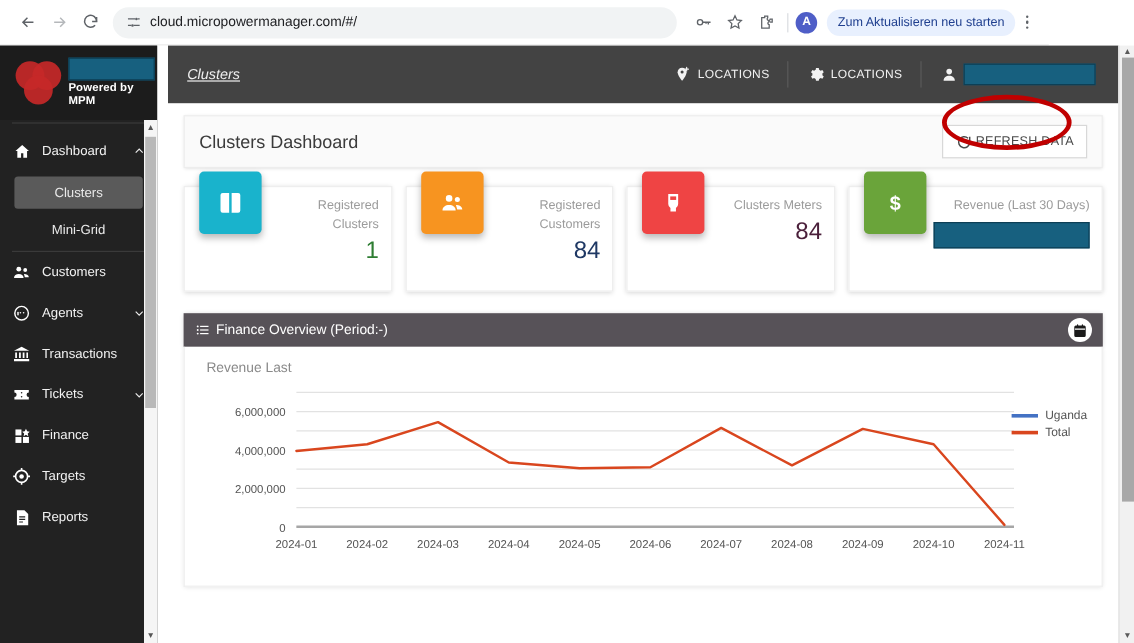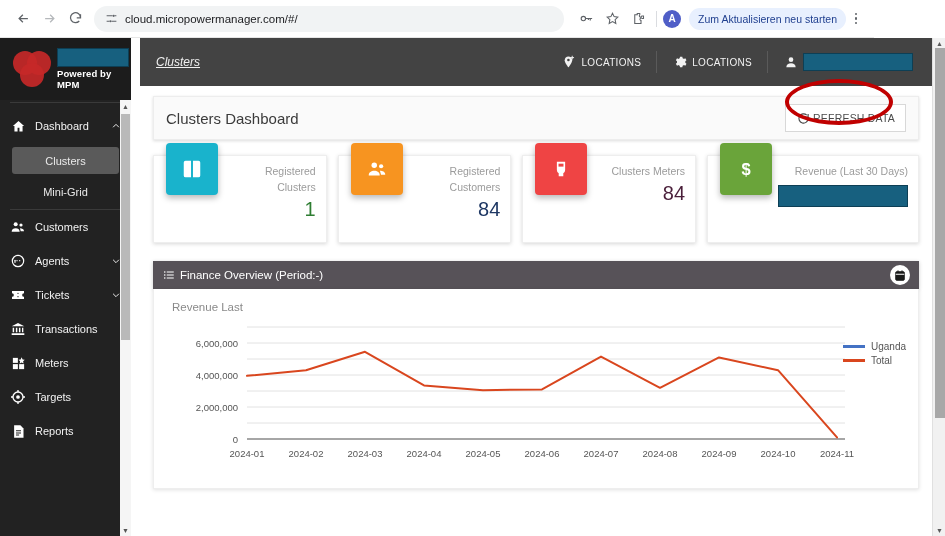--- a/index.html
+++ b/index.html
@@ -291,52 +291,52 @@
           <svg width="10" height="10" viewBox="0 0 24 24" fill="none" stroke="#e8e8e8" stroke-width="2.4">
               <path d="M5 9l7 7 7-7"></path>
             </svg>
         </span>
       </div>
 
 
       <div class="nav-item">
         <span class="nav-ico">
           <svg width="16" height="16" viewBox="0 0 24 24" fill="#fff">
+              <path d="M12 3L2.5 8h19zM4 10h2.2v7H4zm4.8 0H11v7H8.8zm4.6 0h2.2v7h-2.2zm4.6 0H20v7h-2zM2.5 18.3h19V21h-19z"></path>
+            </svg>
+        </span>
+        <span>Transactions</span>
+      </div>
+
+      <div class="nav-item">
+        <span class="nav-ico">
+          <svg width="16" height="16" viewBox="0 0 24 24" fill="#fff">
               <path d="M3 6h18v3.2a2.8 2.8 0 0 0 0 5.6V18H3v-3.2a2.8 2.8 0 0 0 0-5.6z"></path>
               <circle cx="12" cy="9.5" r="1" fill="#222"></circle>
               <circle cx="12" cy="14.5" r="1" fill="#222"></circle>
             </svg>
         </span>
         <span>Tickets</span>
         <span class="caret">
           <svg width="10" height="10" viewBox="0 0 24 24" fill="none" stroke="#e8e8e8" stroke-width="2.4">
               <path d="M5 9l7 7 7-7"></path>
             </svg>
         </span>
-      </div>
-
-      <div class="nav-item">
-        <span class="nav-ico">
-          <svg width="16" height="16" viewBox="0 0 24 24" fill="#fff">
-              <path d="M12 3L2.5 8h19zM4 10h2.2v7H4zm4.8 0H11v7H8.8zm4.6 0h2.2v7h-2.2zm4.6 0H20v7h-2zM2.5 18.3h19V21h-19z"></path>
-            </svg>
-        </span>
-        <span>Transactions</span>
       </div>
 
       <div class="nav-item">
         <span class="nav-ico">
           <svg width="15" height="15" viewBox="0 0 24 24" fill="#fff">
               <rect x="3" y="3" width="8" height="8"></rect>
               <rect x="3" y="13" width="8" height="8"></rect>
               <rect x="13" y="13" width="8" height="8"></rect>
               <path d="M17 2l1.6 3.4L22 6l-2.6 2.4.7 3.6-3.1-1.8-3.1 1.8.7-3.6L12 6l3.4-.6z"></path>
             </svg>
         </span>
-        <span>Meters</span>
+        <span>Finance</span>
       </div>
 
       <div class="nav-item">
         <span class="nav-ico">
           <svg width="16" height="16" viewBox="0 0 24 24" fill="none" stroke="#fff" stroke-width="2">
               <circle cx="12" cy="12" r="7.5"></circle>
               <circle cx="12" cy="12" r="2.8" fill="#fff" stroke="none"></circle>
               <path d="M12 1.5v3M12 19.5v3M1.5 12h3M19.5 12h3"></path>
             </svg>
         </span>

